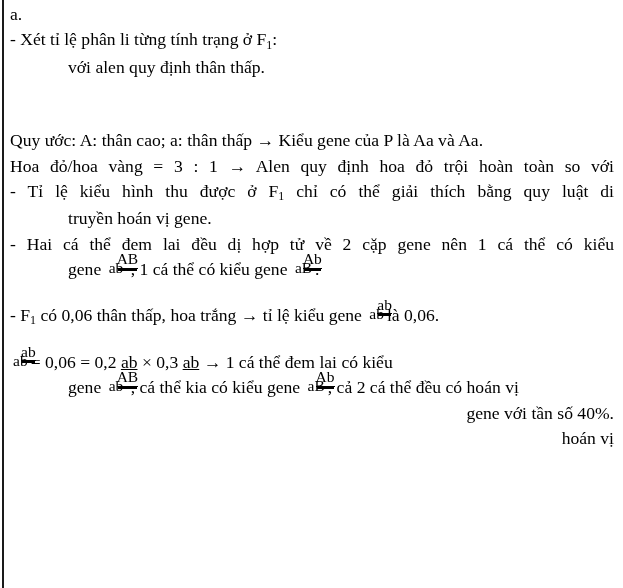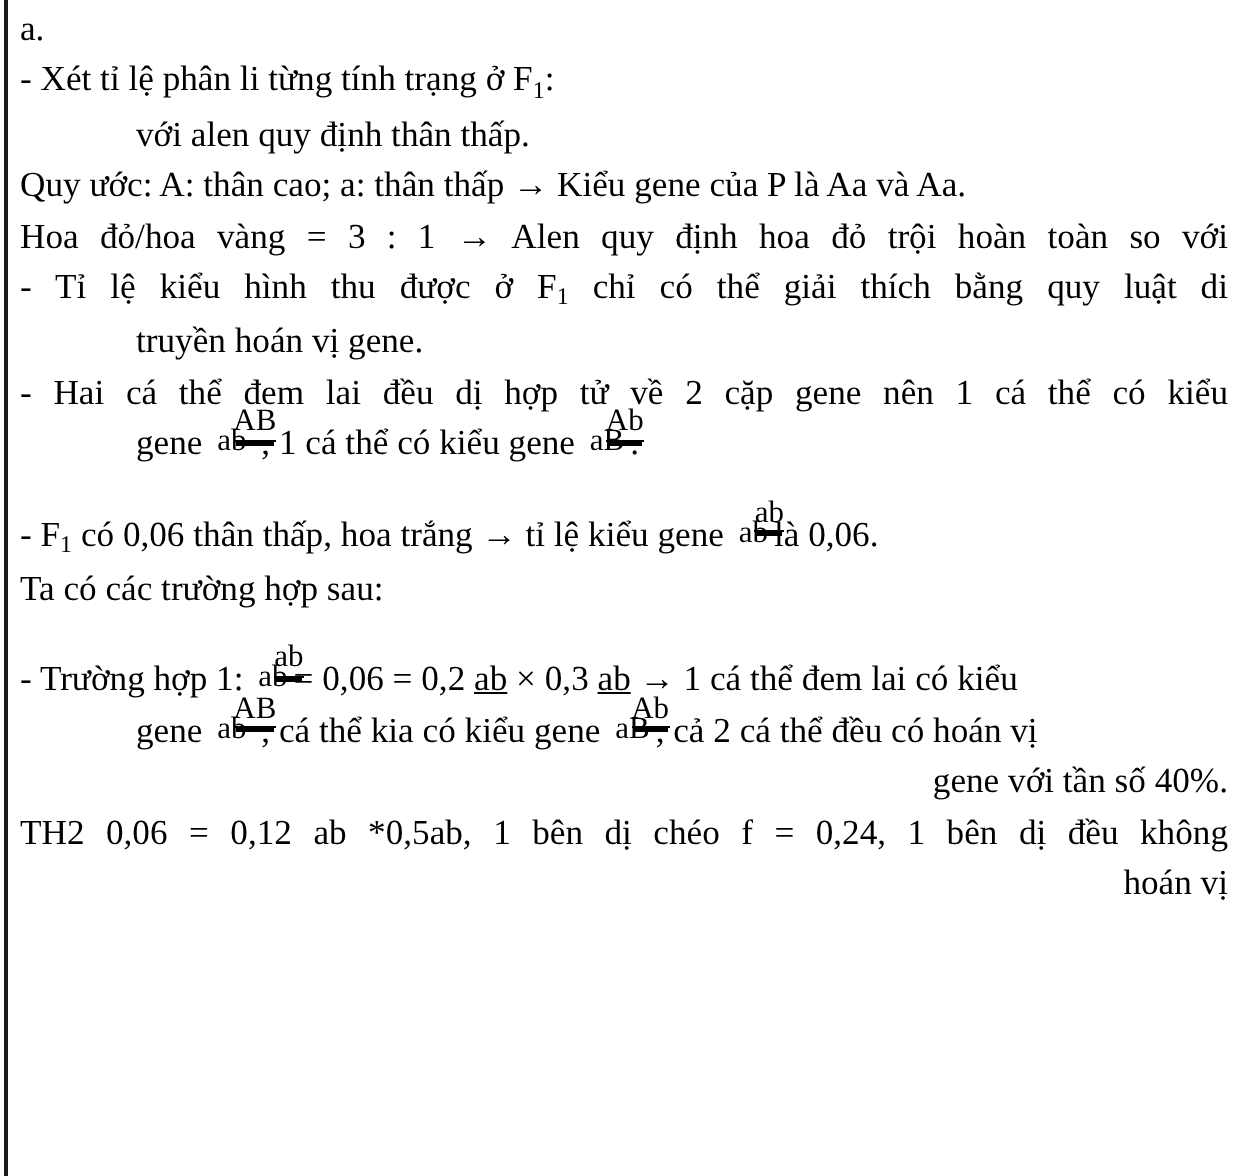--- a/index.html
+++ b/index.html
@@ -43,20 +43,21 @@
   
   .para {
     text-align: justify;
     text-align-last: justify;
     white-space: normal;
   }
   .para-left {
     text-align: left;
     text-align-last: left;
     white-space: normal;
+    margin-top: 48px;
   }
   .indent {
     padding-left: 58px;
   }
   .indent-sm {
     padding-left: 48px;
     text-align: right;
   }
   .gap-top {
     margin-top: 20px;
@@ -138,38 +139,33 @@
       <span>, 1 cá thể có kiểu gene</span>
       <span class="frac"><span class="num">Ab</span><span class="den">aB</span></span><span>.</span>
     </div>
 
     <div class="line gap-top">
       <span>- F</span><sub>1</sub>
       <span>có 0,06 thân thấp, hoa trắng → tỉ lệ kiểu gene</span>
       <span class="frac"><span class="num">ab</span><span class="den">ab</span></span><span>là 0,06.</span>
     </div>
 
-    <div class="line">Ta có các trường hợp sau:</div>
 
     <div class="line gap-top">
-      <span>- Trường hợp 1:</span>
       <span class="frac"><span class="num">ab</span><span class="den">ab</span></span><span>= 0,06 = 0,2</span>
       <span class="gamete">ab</span>
       <span>× 0,3</span>
       <span class="gamete">ab</span>
       <span>→ 1 cá thể đem lai có kiểu</span>
     </div>
 
     <div class="line indent">
       <span>gene</span>
       <span class="frac"><span class="num">AB</span><span class="den">ab</span></span>
       <span>, cá thể kia có kiểu gene</span>
       <span class="frac"><span class="num">Ab</span><span class="den">aB</span></span><span>, cả 2 cá thể đều có hoán vị</span>
     </div>
     <div class="line indent-sm">gene với tần số 40%.</div>
 
-    <div class="para">
-      <span>TH2 0,06  = 0,12 ab *0,5ab, 1 bên dị chéo f = 0,24, 1 bên dị đều không</span>
-    </div>
     <div class="line indent-sm">hoán vị</div>
 
   </div>
 </div>
 
 </body></html>

